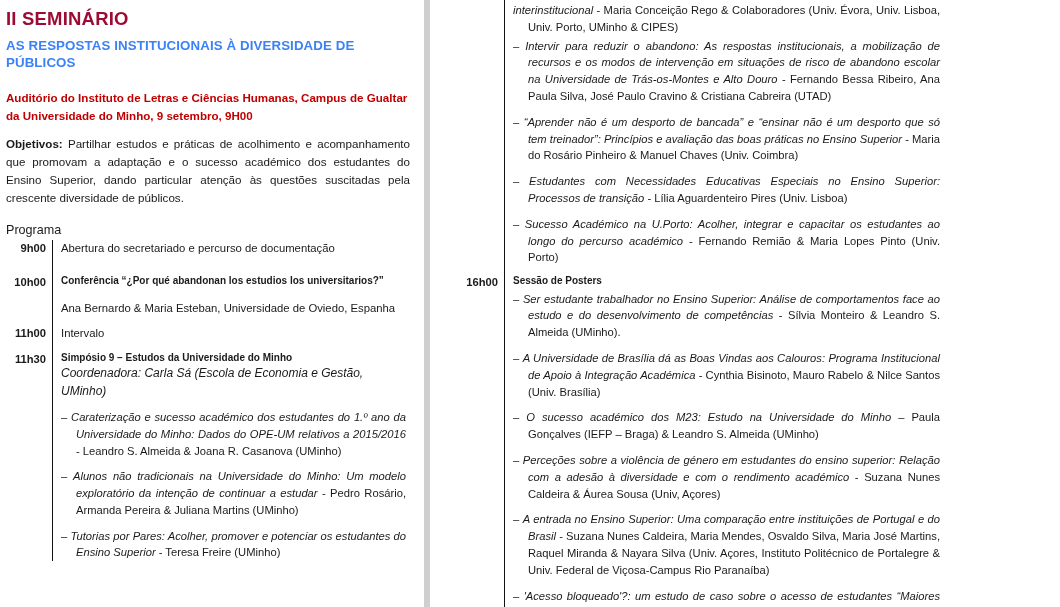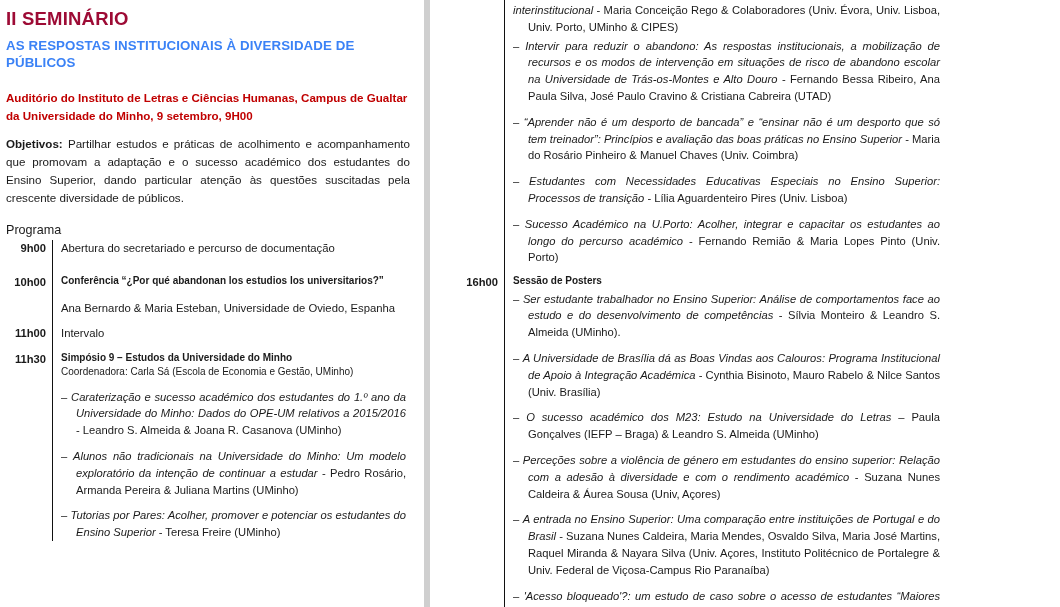--- a/index.html
+++ b/index.html
@@ -129,21 +129,22 @@
   .row-pad { height: 9px; }
 
   .it-head {
     font-weight: bold;
     font-size: 10px;
   }
   .it-plain {
     font-size: 11.3px;
   }
   .it-coord {
-    font-size: 10px;
+    font-style: italic;
+    font-size: 12px;
   }
 
   
   .entry {
     font-size: 11.2px;
     line-height: 1.5;
     text-align: justify;
     padding-left: 15px;
     text-indent: -15px;
     margin: 9px 0 0 0;
@@ -257,21 +258,21 @@
 
       <tr>
         <td class="c-time">16h00</td>
         <td class="c-body">
           <div class="it-head">Sessão de Posters</div>
 
           <div class="entry tight"><span class="dash">–</span>&nbsp;<i>Ser estudante trabalhador no Ensino Superior: Análise de comportamentos face ao estudo e do desenvolvimento de competências</i><span class="auth"> - Sílvia Monteiro &amp; Leandro S. Almeida (UMinho).</span></div>
 
           <div class="entry"><span class="dash">–</span>&nbsp;<i>A Universidade de Brasília dá as Boas Vindas aos Calouros: Programa Institucional de Apoio à Integração Académica</i><span class="auth"> - Cynthia Bisinoto, Mauro Rabelo &amp; Nilce Santos (Univ. Brasília)</span></div>
 
-          <div class="entry"><span class="dash">–</span>&nbsp;<i>O sucesso académico dos M23: Estudo na Universidade do Letras</i><span class="auth"> – Paula Gonçalves (IEFP – Braga) &amp; Leandro S. Almeida (UMinho)</span></div>
+          <div class="entry"><span class="dash">–</span>&nbsp;<i>O sucesso académico dos M23: Estudo na Universidade do Minho</i><span class="auth"> – Paula Gonçalves (IEFP – Braga) &amp; Leandro S. Almeida (UMinho)</span></div>
 
           <div class="entry"><span class="dash">–</span>&nbsp;<i>Perceções sobre a violência de género em estudantes do ensino superior: Relação com a adesão à diversidade e com o rendimento académico</i><span class="auth"> - Suzana Nunes Caldeira &amp; Áurea Sousa (Univ, Açores)</span></div>
 
           <div class="entry"><span class="dash">–</span>&nbsp;<i>A entrada no Ensino Superior: Uma comparação entre instituições de Portugal e do Brasil</i><span class="auth"> - Suzana Nunes Caldeira, Maria Mendes, Osvaldo Silva, Maria José Martins, Raquel Miranda &amp; Nayara Silva (Univ. Açores, Instituto Politécnico de Portalegre &amp; Univ. Federal de Viçosa-Campus Rio Paranaíba)</span></div>
 
           <div class="entry"><span class="dash">–</span>&nbsp;<i>'Acesso bloqueado'?: um estudo de caso sobre o acesso de estudantes “Maiores de 23” a uma universidade prestigiada em Portugal</i></div>
 
         </td>
       </tr>
 

